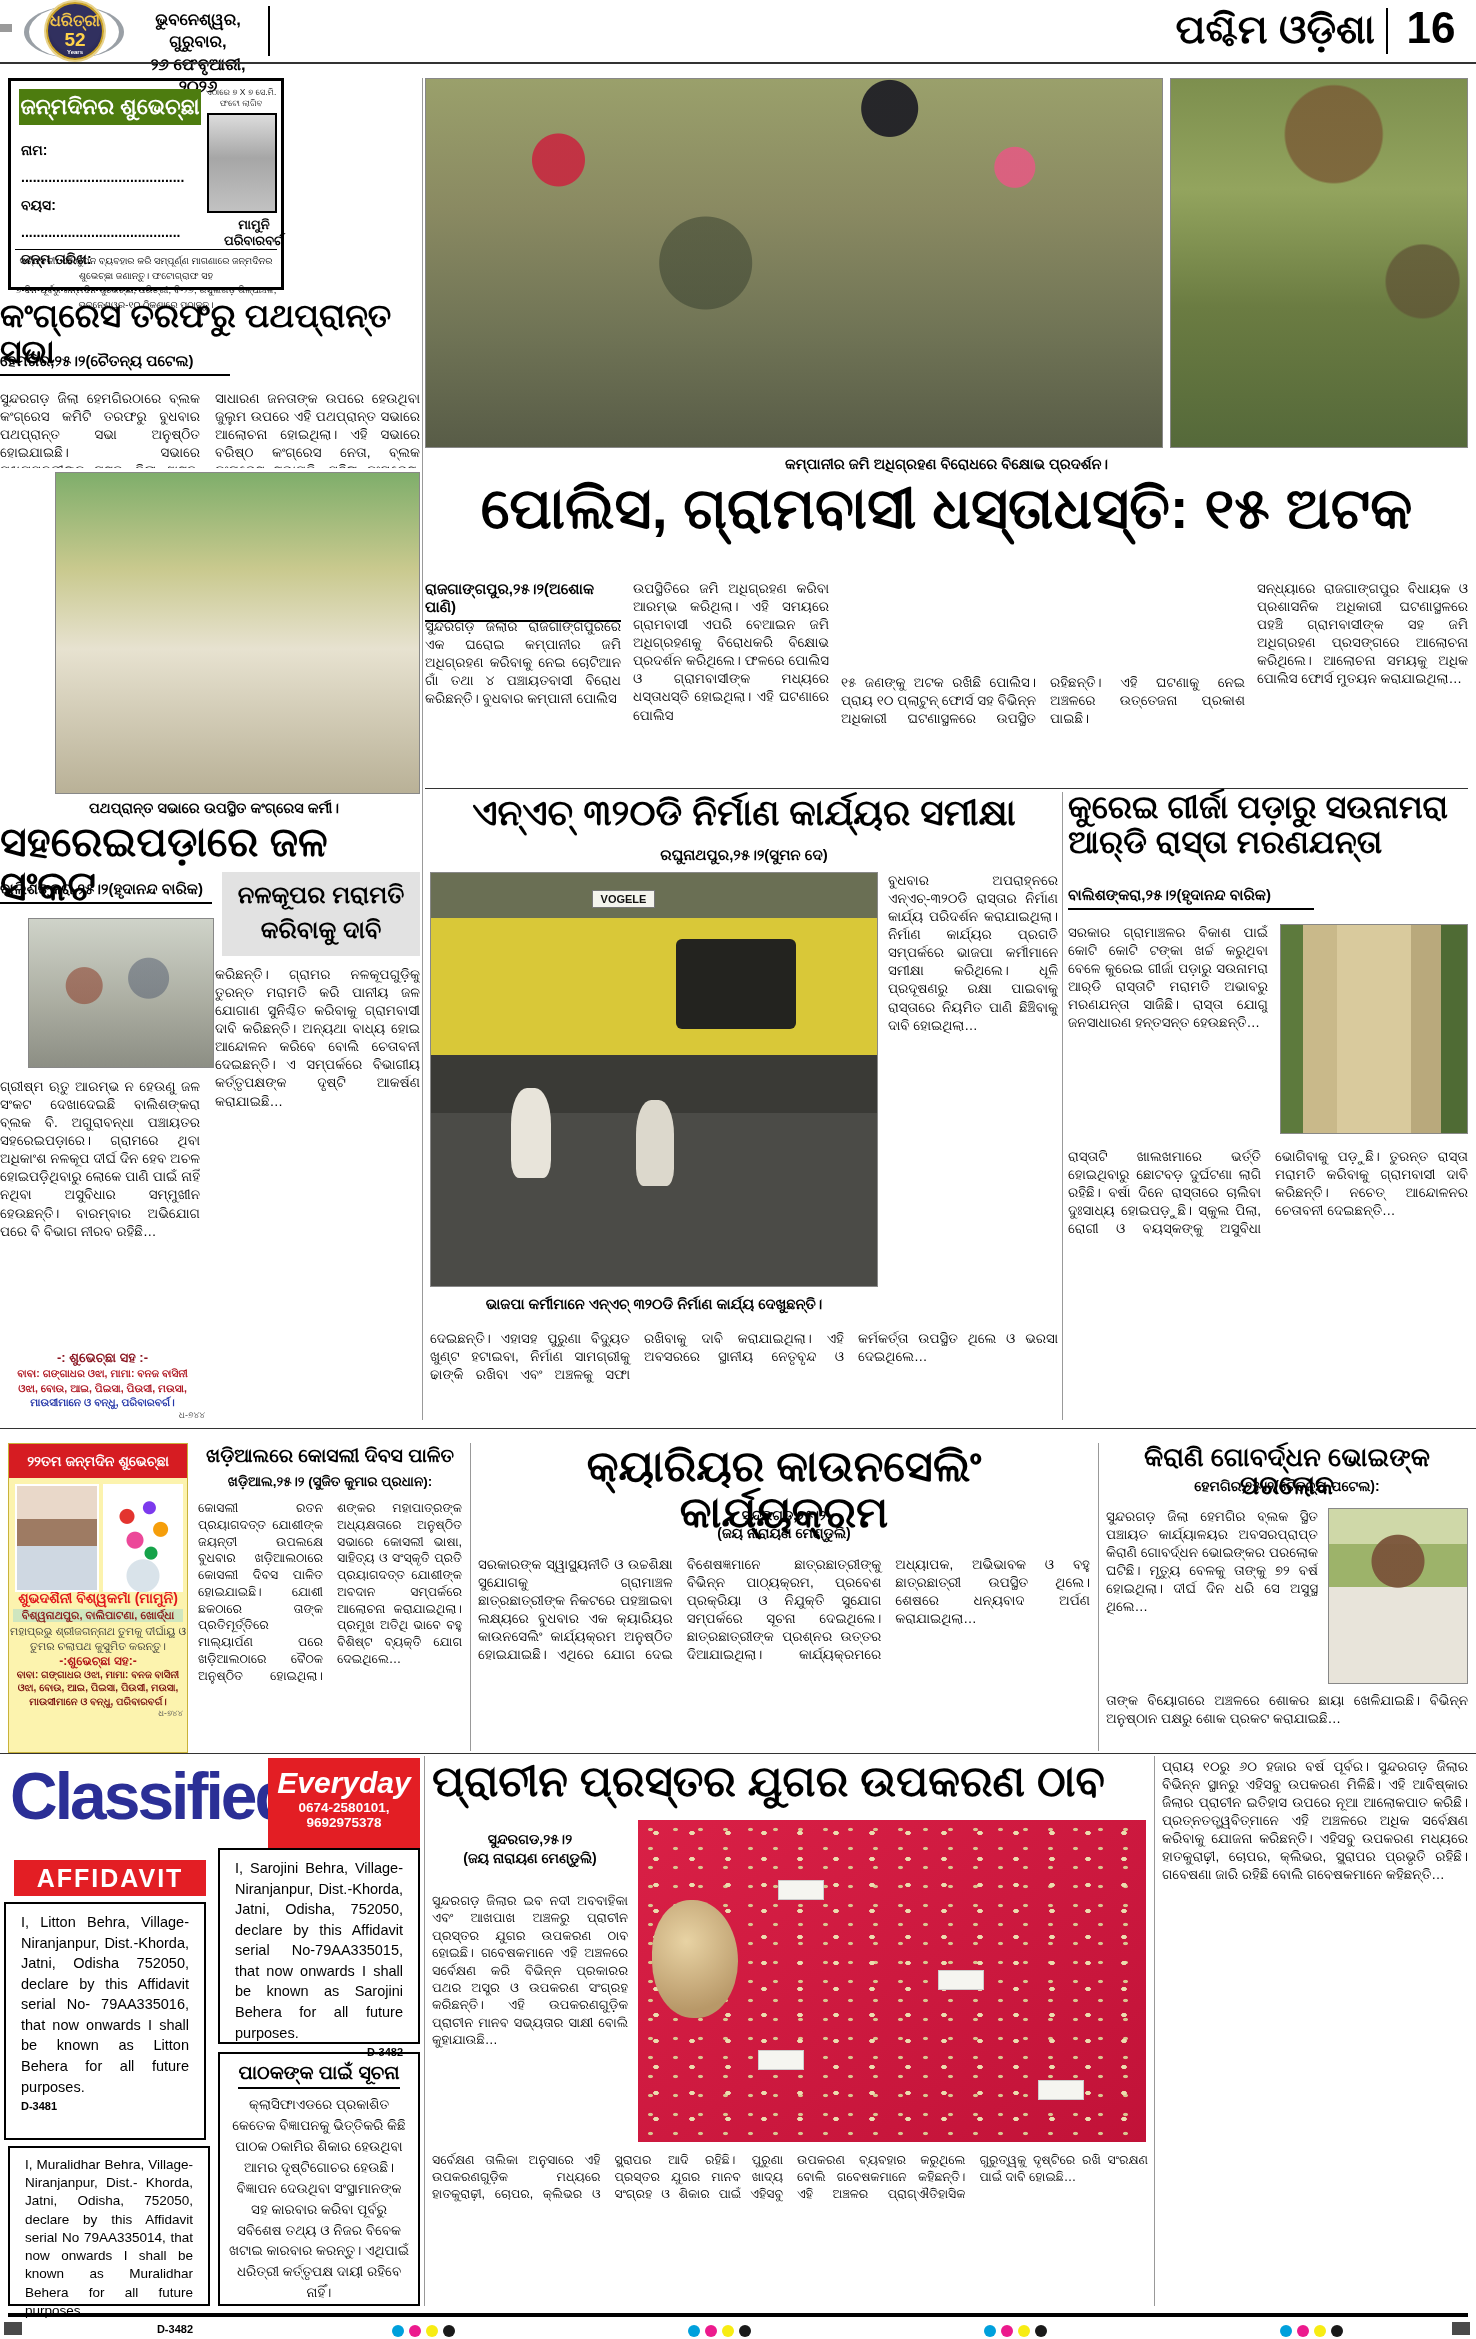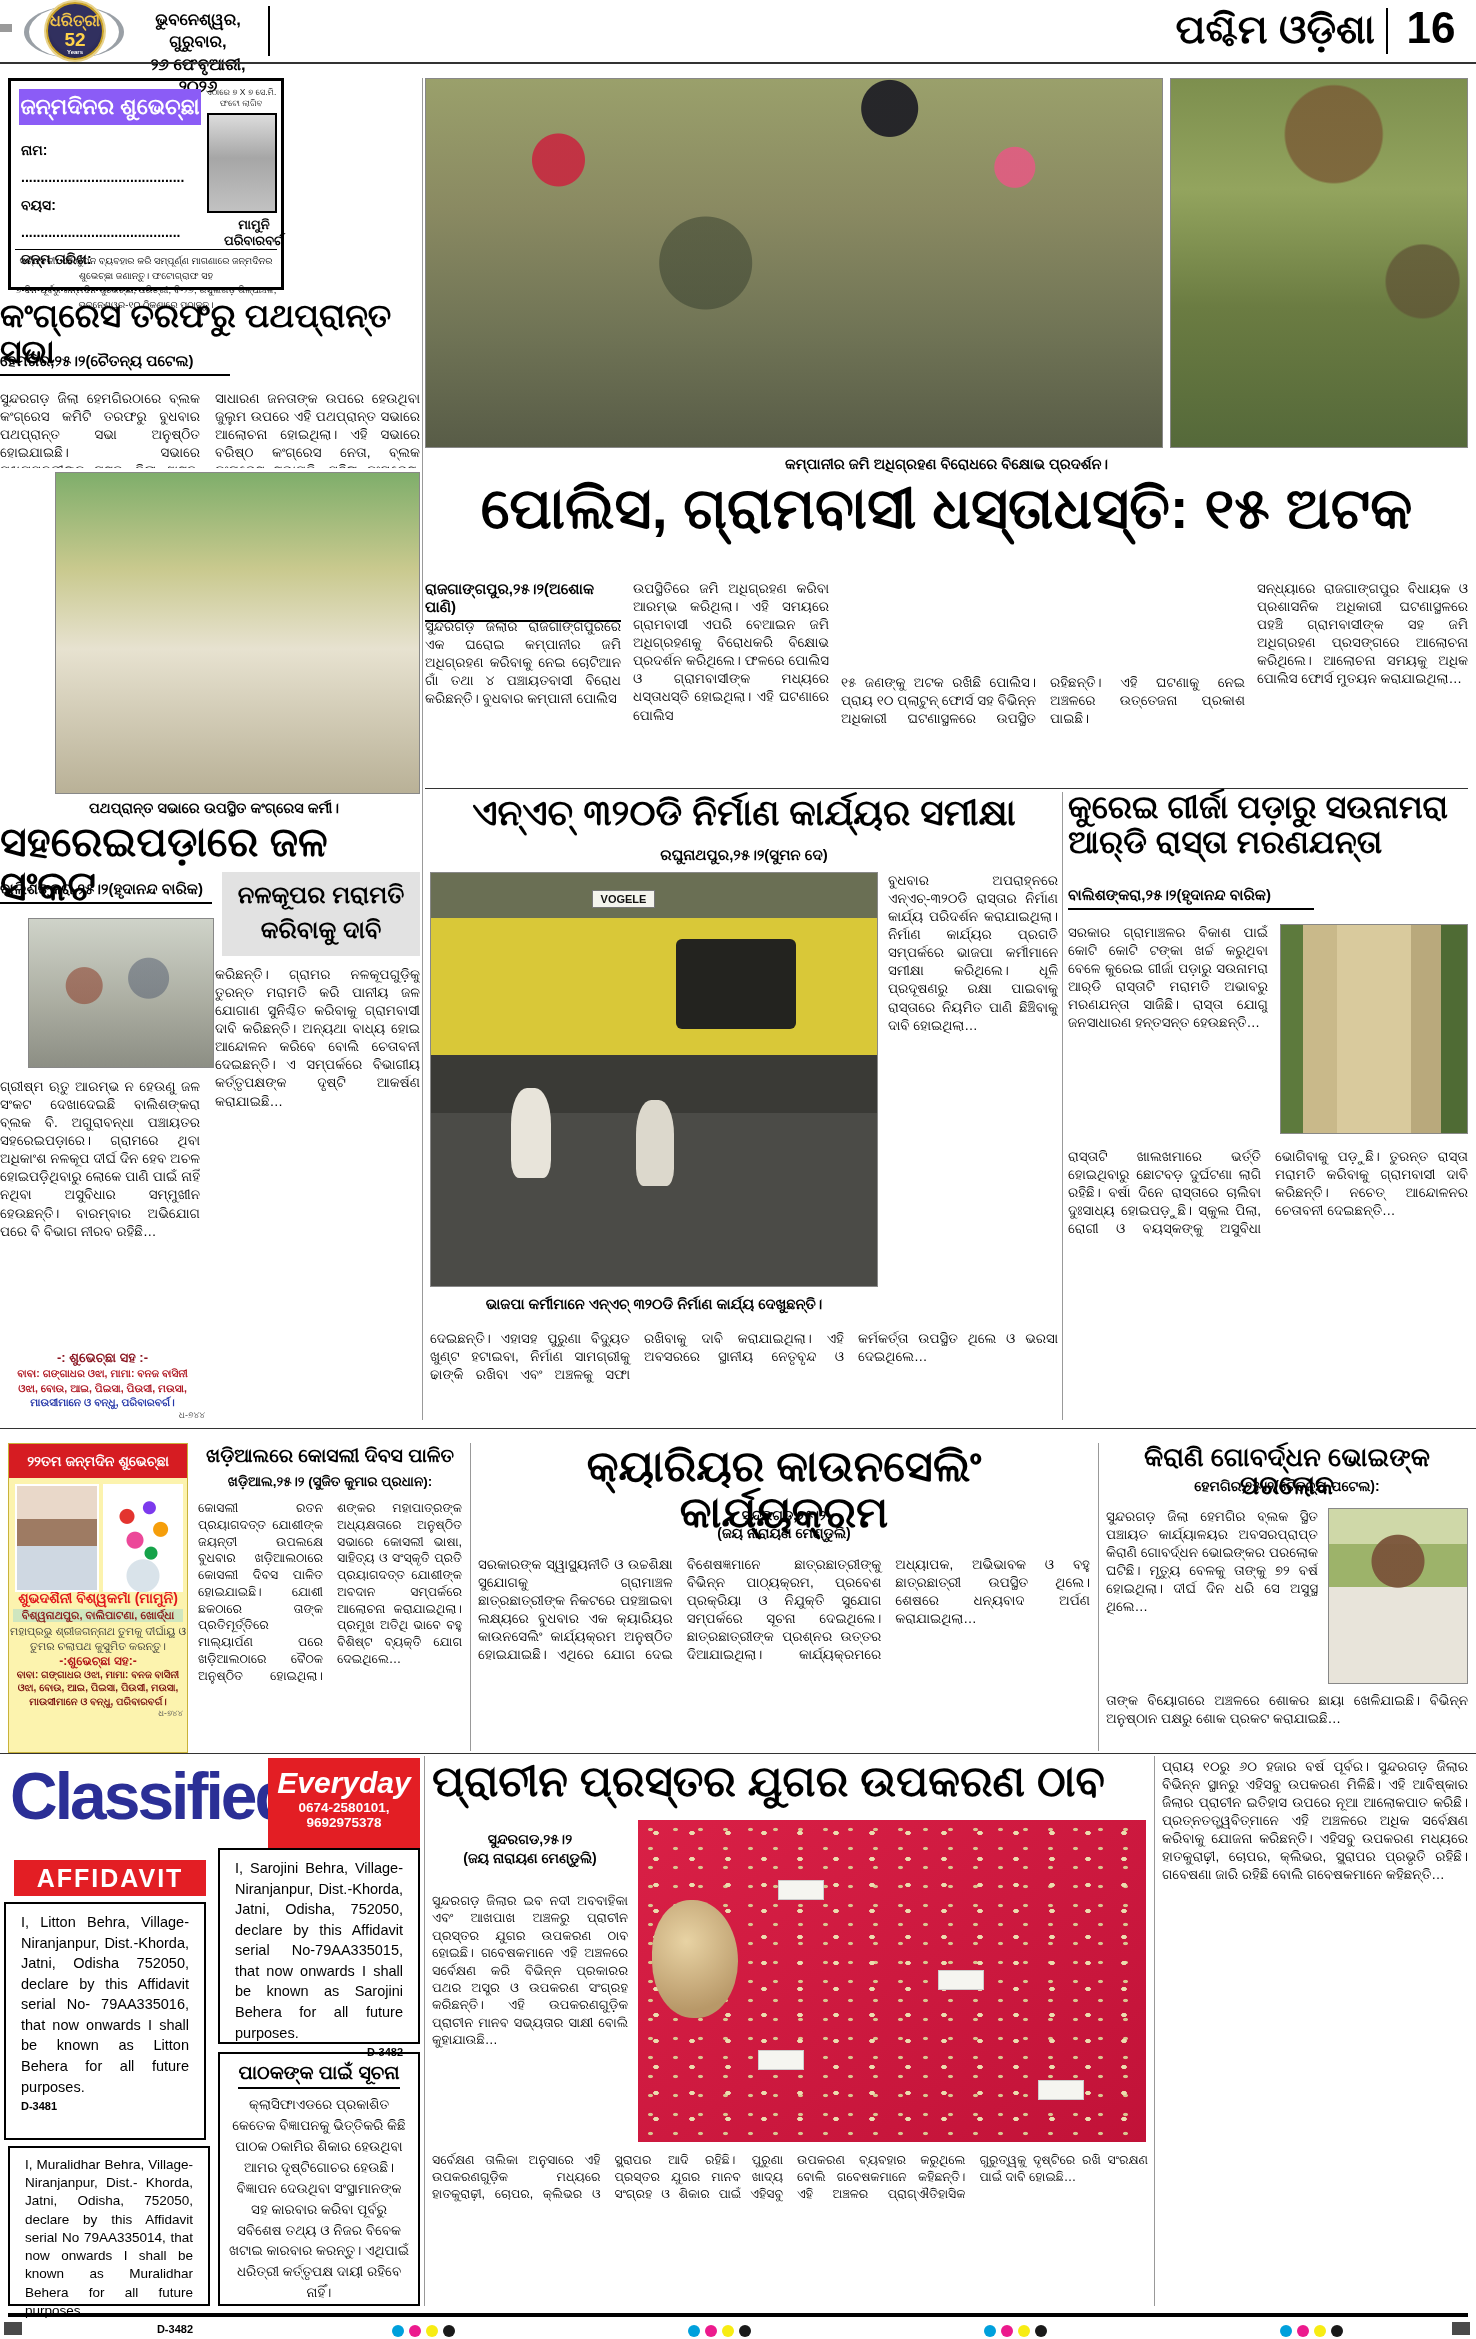--- a/index.html
+++ b/index.html
@@ -46,21 +46,21 @@
     <div>୨୬ ଫେବୃଆରୀ, ୨୦୨୬</div>
   </div>
   <div class="abs" style="left:268px;top:6px;width:2px;height:50px;background:#000"></div>
 
   <div class="abs hl" style="left:960px;top:8px;width:415px;font-size:40px;text-align:right">ପଶ୍ଚିମ ଓଡ଼ିଶା</div>
   <div class="abs" style="left:1386px;top:8px;width:2px;height:46px;background:#000"></div>
   <div class="abs hl center" style="left:1392px;top:4px;width:78px;font-size:44px">16</div>
   <div class="hrule" style="left:0;top:62px;width:1476px;height:2px"></div>
 
   <div class="abs" style="left:8px;top:78px;width:276px;height:212px;border:3px solid #000">
-    <div class="abs center" style="left:8px;top:8px;width:182px;height:36px;background:#8b5cf6;color:#fff;font-size:22px;font-weight:800;line-height:36px">ଜନ୍ମଦିନର ଶୁଭେଚ୍ଛା</div>
+    <div class="abs center" style="left:8px;top:8px;width:182px;height:36px;background:#4d7c0f;color:#fff;font-size:22px;font-weight:800;line-height:36px">ଜନ୍ମଦିନର ଶୁଭେଚ୍ଛା</div>
     <div class="abs center" style="left:194px;top:6px;width:72px;font-size:8.5px;line-height:1.25;color:#222">ଏଠାରେ ୭ X ୭ ସେ.ମି. ଫଟୋ ଲାଗିବ</div>
     <div class="photo" style="left:196px;top:32px;width:70px;height:100px;border:2px solid #000;background:linear-gradient(180deg,#dcdcdc 0%,#a6a6a6 45%,#c2c2c2 100%)"></div>
     <div class="abs" style="left:10px;top:56px;width:180px;font-size:14px;font-weight:600;line-height:1.95">
       <div>ନାମ: ..........................................</div>
       <div>ବୟସ: .........................................</div>
       <div>ଜନ୍ମ ତାରିଖ: ...................................</div>
     </div>
     <div class="abs center" style="left:202px;top:136px;width:82px;font-size:13px;font-weight:700;line-height:1.2">
       <div>ମାମୁନି</div>
       <div>ପରିବାରବର୍ଗ</div>

